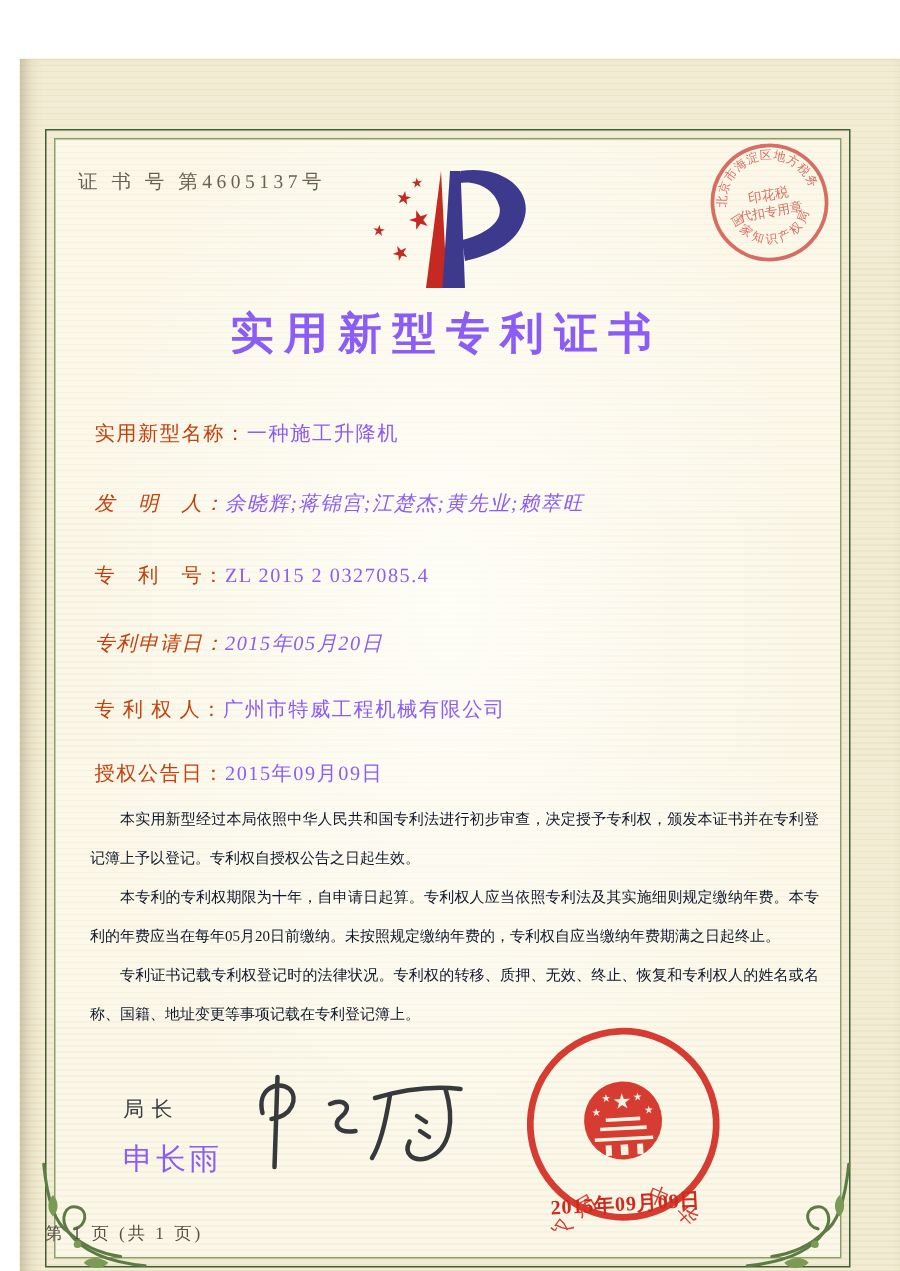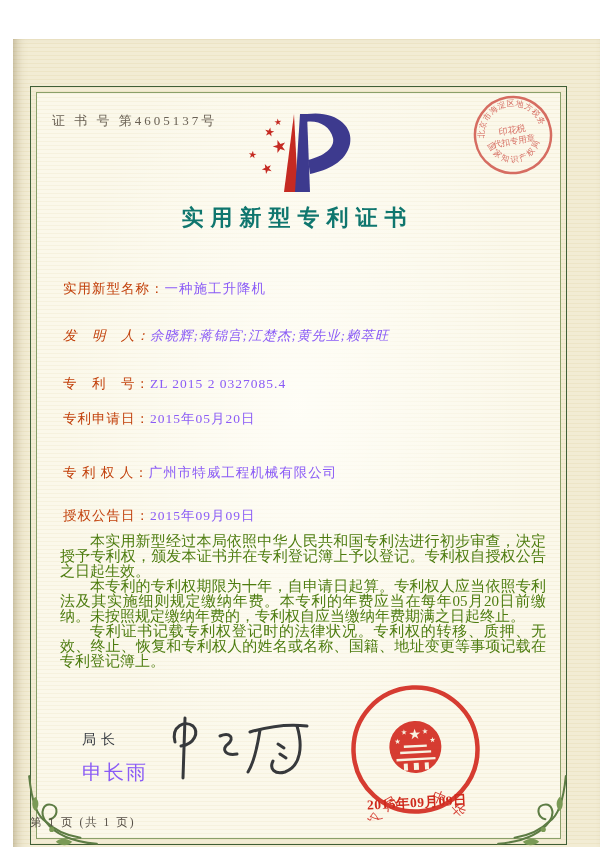--- a/index.html
+++ b/index.html
@@ -15,26 +15,26 @@
   .frame-inner{position:absolute;left:36px;top:58px;width:523px;height:745px;
          border:1px solid #8aa06a;
          background:
            radial-gradient(ellipse at 50% 42%, rgba(255,254,248,0.9) 0%, rgba(255,254,248,0) 65%),
            repeating-linear-gradient(0deg, rgba(190,165,80,0.08) 0px, rgba(190,165,80,0.08) 1px, transparent 1px, transparent 4px),
            #fbf8ea;}
   .cert-no{position:absolute;left:52px;top:78px;font-size:13px;letter-spacing:3px;color:#6a6154;}
   .logo{position:absolute;left:240px;top:76px;width:140px;height:92px;}
   .logo .star{position:absolute;color:#c52a22;line-height:1;display:block;}
   .title{position:absolute;left:30px;top:169px;width:535px;text-align:center;
-         font-size:22px;font-weight:bold;letter-spacing:7px;color:#0f766e;}
+         font-size:29px;font-weight:bold;letter-spacing:7px;color:#8b5cf6;}
   .f-row{position:absolute;left:63px;font-size:13.5px;letter-spacing:1px;color:#3a3f46;white-space:nowrap;}
   .f-label{color:#c2410c;}
   .f-value{color:#8b5cf6;}
-  .body-text{position:absolute;left:60px;top:500px;width:486px;font-size:15px;
-         line-height:15px;text-align:justify;color:#4d7c0f;}
+  .body-text{position:absolute;left:60px;top:500px;width:486px;font-size:10px;
+         line-height:26px;text-align:justify;color:#0f172a;}
   .body-text p{margin:0;text-indent:2em;}
   .sig-title{position:absolute;left:82px;top:697px;font-size:14px;letter-spacing:5px;color:#3a3e44;}
   .sig-name{position:absolute;left:82px;top:725px;font-size:20px;letter-spacing:2px;color:#8b5cf6;}
   .sig-svg{position:absolute;left:145px;top:680px;}
   .office-seal{position:absolute;left:347px;top:647px;opacity:.9;transform:rotate(-3deg);}
   .seal-date{position:absolute;left:347px;top:760px;width:140px;text-align:center;
          font-size:13.5px;font-weight:bold;color:#cf2a1c;letter-spacing:.5px;transform:rotate(-3deg);}
   .tax-seal{position:absolute;left:472px;top:60px;opacity:.8;transform:rotate(-10deg);}
   .footer{position:absolute;left:30px;top:781px;width:523px;text-align:left;
          font-size:11.5px;letter-spacing:2px;color:#575047;}
@@ -106,21 +106,21 @@
 
   <div class="f-row" style="top:246px;">
     <span class="f-label">实用新型名称：</span><span class="f-value">一种施工升降机</span>
   </div>
   <div class="f-row" style="top:293px;font-style:italic;">
     <span class="f-label">发　明　人：</span><span class="f-value">余晓辉;蒋锦宫;江楚杰;黄先业;赖萃旺</span>
   </div>
   <div class="f-row" style="top:341px;">
     <span class="f-label">专　利　号：</span><span class="f-value">ZL 2015 2 0327085.4</span>
   </div>
-  <div class="f-row" style="top:376px;">
+  <div class="f-row" style="top:386px;font-style:italic;">
     <span class="f-label">专利申请日：</span><span class="f-value">2015年05月20日</span>
   </div>
   <div class="f-row" style="top:430px;">
     <span class="f-label">专 利 权 人：</span><span class="f-value">广州市特威工程机械有限公司</span>
   </div>
   <div class="f-row" style="top:473px;">
     <span class="f-label">授权公告日：</span><span class="f-value">2015年09月09日</span>
   </div>
 
   <div class="body-text">

